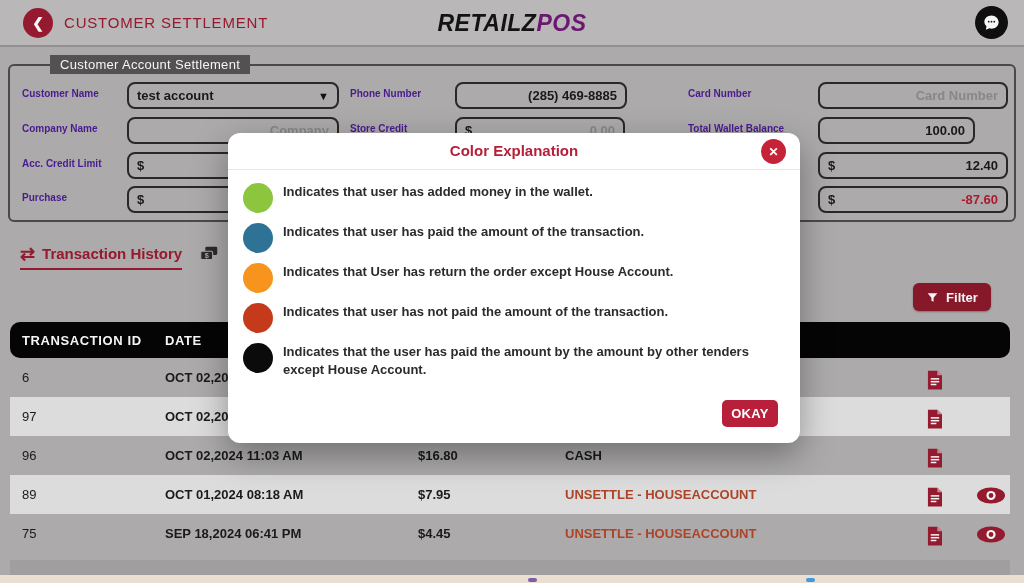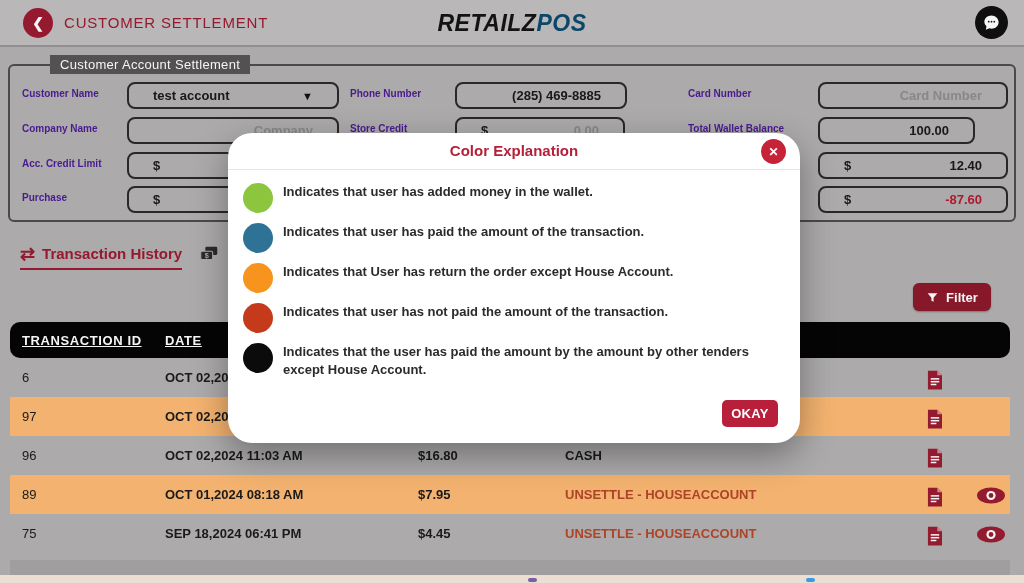--- a/index.html
+++ b/index.html
@@ -11,32 +11,32 @@
   .topbar { position:absolute; left:0; top:0; width:1024px; height:47px;
             background:#c1bfc0; border-bottom:2px solid #979596; }
   .back-btn { position:absolute; left:23px; top:8px; width:30px; height:30px; border-radius:50%;
               background:#9c1b31; color:#fff; display:flex; align-items:center; justify-content:center;
               font-size:14px; font-weight:bold; cursor:pointer; }
   .page-title { position:absolute; left:64px; top:14px; color:#9c1b31; font-weight:normal;
                 font-size:15px; letter-spacing:.8px; }
   .logo { position:absolute; left:0; right:0; top:10px; text-align:center;
           font-size:23px; font-weight:bold; font-style:italic; letter-spacing:.5px; }
   .logo .lg1 { color:#141414; }
-  .logo .lg2 { color:#0c4a6e; }
+  .logo .lg2 { color:#701a75; }
   .support-btn { position:absolute; right:16px; top:6px; width:33px; height:33px; border-radius:50%;
                  background:#101010; display:flex; align-items:center; justify-content:center; cursor:pointer; }
 
   
   fieldset.acct { position:absolute; left:8px; top:55px; width:1008px; height:167px;
                   border:2px solid #4f4d4e; border-radius:6px; }
   fieldset.acct legend { margin-left:40px; background:#575556; color:#fff; font-size:13px;
                          padding:2px 10px; letter-spacing:.3px; }
   .flabel { position:absolute; font-size:10px; font-weight:bold; color:#4c1d95; white-space:nowrap;text-align:right; }
   .finput { position:absolute; height:27px; border:2px solid #2b292a; border-radius:8px;
-            display:flex; align-items:center; padding:0 24px; font-size:13px; font-weight:600;
+            display:flex; align-items:center; padding:0 8px; font-size:13px; font-weight:600;
             color:#1b1b1b; background:transparent; justify-content:space-between; }
   .finput .ph { color:#8f8d8e; }
   .finput .val { margin-left:auto; }
   .finput .neg { color:#b01e31; }
   .fselect { justify-content:space-between; cursor:pointer; }
   .fselect .arrow { font-size:11px; color:#111; }
 
   
   .tab-history { position:absolute; left:20px; top:245px; display:flex; align-items:center; gap:7px;
                  color:#9c1b31; font-weight:bold; font-size:15px; padding-bottom:6px;
@@ -48,37 +48,37 @@
   .total-lbl { font-size:20px; color:#1a1a1a; }
   .total-val { font-size:20px; color:#1a1a1a; }
   .filter-btn { position:absolute; left:913px; top:283px; width:78px; height:28px; background:#8c192c;
                 border-radius:6px; color:#fff; font-weight:bold; font-size:13px; display:flex;
                 align-items:center; justify-content:center; gap:7px; cursor:pointer;
                 box-shadow:0 1px 2px rgba(0,0,0,.3); }
 
   
   .thead { position:absolute; left:10px; top:322px; width:1000px; height:36px; background:#060606;
            border-radius:10px; color:#fff; font-weight:bold; font-size:13px; letter-spacing:.6px; }
-  .thead span { position:absolute; top:11px;text-decoration:underline; }
+  .thead span { position:absolute; top:11px; }
   .th-id { left:12px; } .th-date { left:155px; }
   .tbody { position:absolute; left:10px; top:358px; width:1000px; }
   .trow { position:relative; height:39px; font-size:13px; color:#1c1c1c; }
-  .trow.striped { background:#fdba74; }
+  .trow.striped { background:#e5e5e5; }
   .trow span { position:absolute; top:12px; }
   .c-id { left:12px; } .c-date { left:155px; font-weight:600; }
   .c-amt { left:408px; font-weight:600; } .c-status { left:555px; font-weight:bold; }
   .c-status.unsettle { color:#b5472a; }
   .doc-cell { position:absolute; left:917px; top:9px; cursor:pointer; }
   .eye-cell { position:absolute; left:966px; top:11px; cursor:pointer; }
   .trow-partial { position:absolute; left:10px; top:560px; width:1000px; height:15px; background:#a7a5a6; }
 
   
   .overlay { position:absolute; inset:0; background:rgba(0,0,0,.04); }
   .modal { position:absolute; left:228px; top:133px; width:572px; height:310px; background:#fff;
-           border-radius:24px; box-shadow:0 12px 34px rgba(0,0,0,.35); }
+           border-radius:12px; box-shadow:0 12px 34px rgba(0,0,0,.35); }
   .modal-head { position:relative; height:37px; border-bottom:1px solid #e6e6e6; }
   .modal-title { text-align:center; line-height:36px; color:#b51f38; font-weight:bold; font-size:15px; }
   .modal-close { position:absolute; right:14px; top:6px; width:25px; height:25px; border-radius:50%;
                  background:#c62339; color:#fff; font-size:12px; display:flex; align-items:center;
                  justify-content:center; cursor:pointer; font-weight:bold; }
   .legend-list { position:absolute; left:15px; top:50px; width:540px; }
   .legend-item { display:flex; align-items:flex-start; gap:10px; margin-bottom:10px; min-height:30px; }
   .legend-dot { width:30px; height:30px; border-radius:50%; flex:0 0 30px; }
   .legend-txt { font-size:13px; color:#2b2b2b; font-weight:600; line-height:1.35; }
   .okay-btn { position:absolute; right:22px; bottom:16px; width:56px; height:27px; background:#b71f3a;

